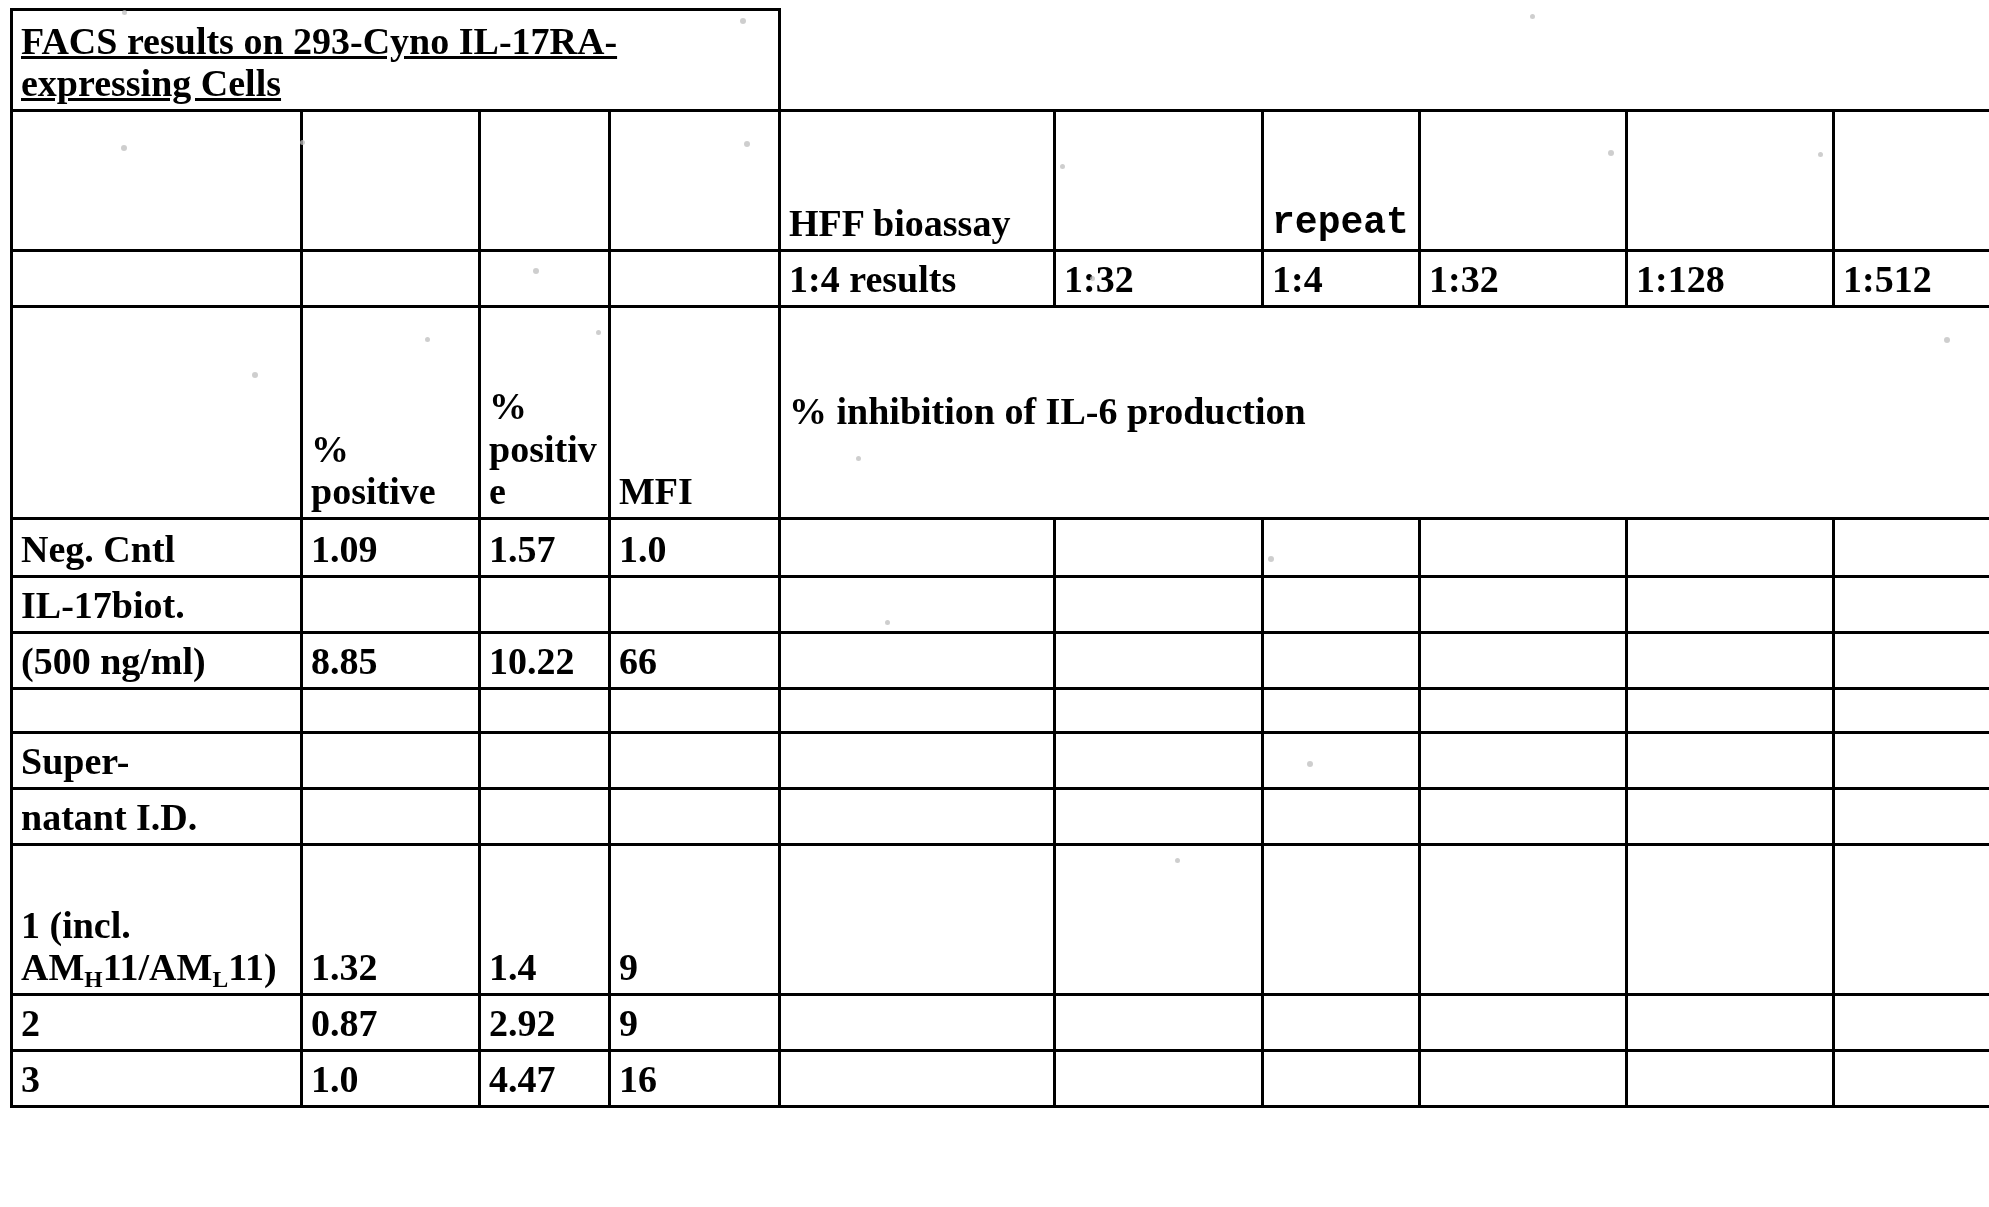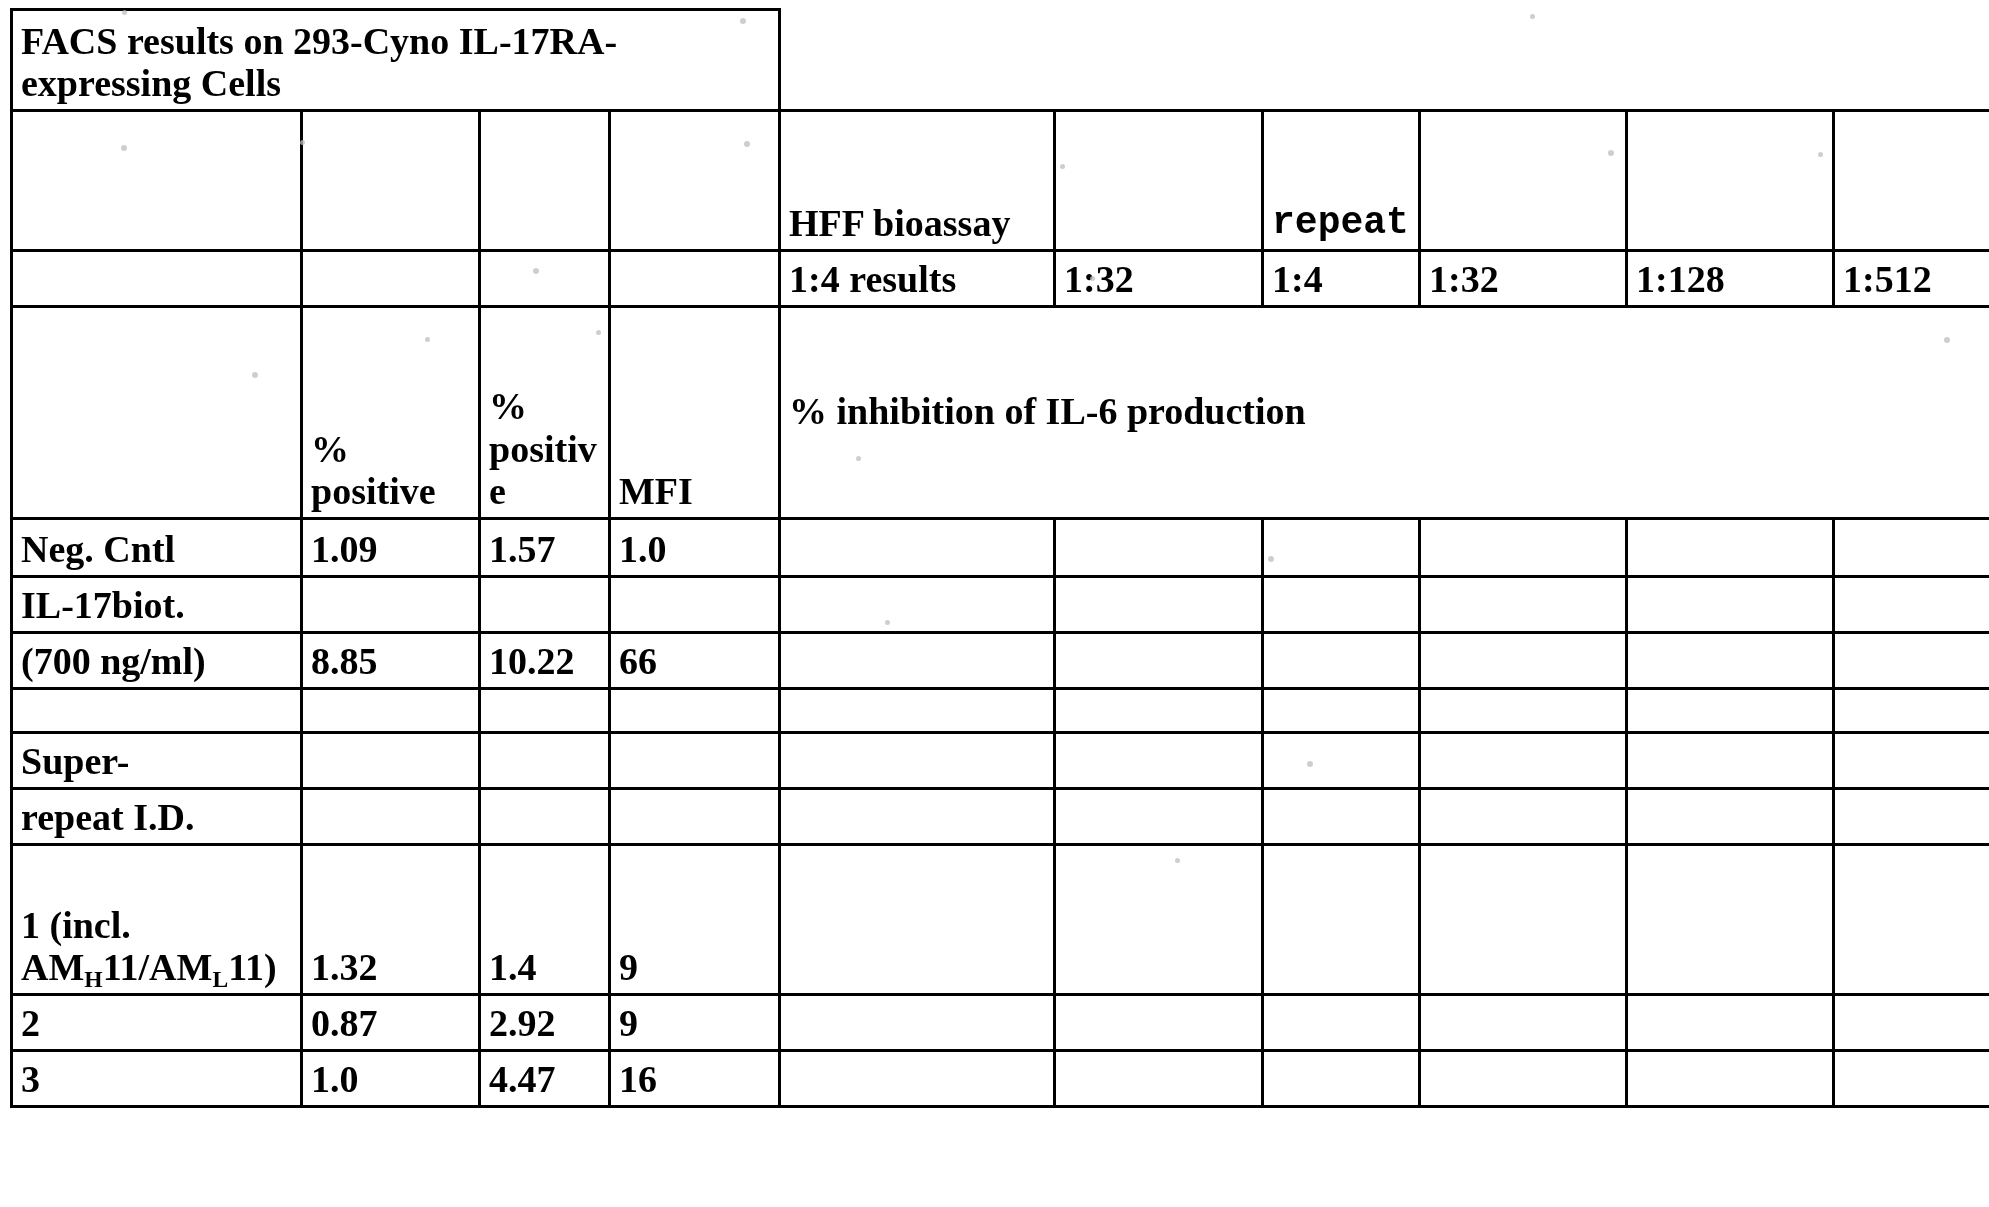--- a/index.html
+++ b/index.html
@@ -93,21 +93,21 @@
         <col class="c4">
       <col class="c5">
         <col class="c6">
         <col class="c7">
         <col class="c8">
         <col class="c9">
     </colgroup>
     <tbody>
 
       <tr>
-        <td class="title-cell" colspan="4" style="height:92px;"><span>FACS results on 293-Cyno IL-17RA-expressing Cells</span></td>
+        <td class="title-cell" colspan="4" style="height:92px;text-decoration:underline;"><span>FACS results on 293-Cyno IL-17RA-expressing Cells</span></td>
         <td class="noborder-cell"></td>
         <td class="noborder-cell"></td>
         <td class="noborder-cell"></td>
         <td class="noborder-cell"></td>
         <td class="noborder-cell"></td>
         <td class="noborder-cell"></td>
       </tr>
 
       <tr style="height:140px;">
         <td class="topcap"></td>
@@ -163,21 +163,21 @@
         <td></td>
         <td></td>
         <td></td>
         <td></td>
         <td></td>
         <td></td>
         <td></td>
       </tr>
 
       <tr style="height:56px;">
-        <td>(700 ng/ml)</td>
+        <td>(500 ng/ml)</td>
         <td>8.85</td>
         <td>10.22</td>
         <td>66</td>
         <td></td>
         <td></td>
         <td></td>
         <td></td>
         <td></td>
         <td></td>
       </tr>
@@ -202,21 +202,21 @@
         <td></td>
         <td></td>
         <td></td>
         <td></td>
         <td></td>
         <td></td>
         <td></td>
       </tr>
 
       <tr style="height:56px;">
-        <td>repeat I.D.</td>
+        <td>natant I.D.</td>
         <td></td>
         <td></td>
         <td></td>
         <td></td>
         <td></td>
         <td></td>
         <td></td>
         <td></td>
         <td></td>
       </tr>

